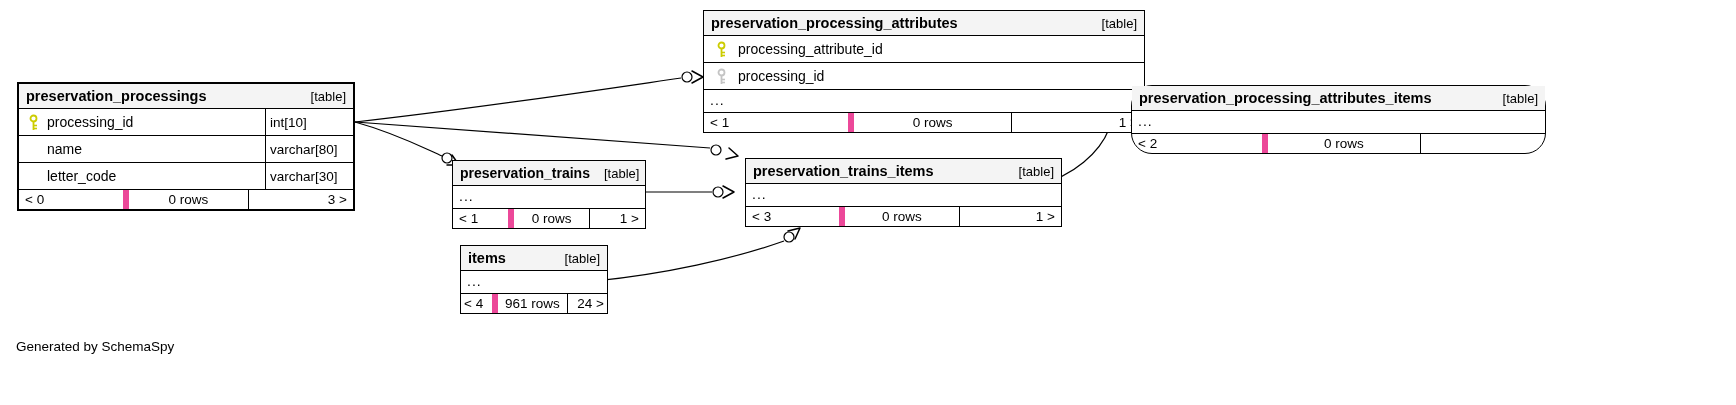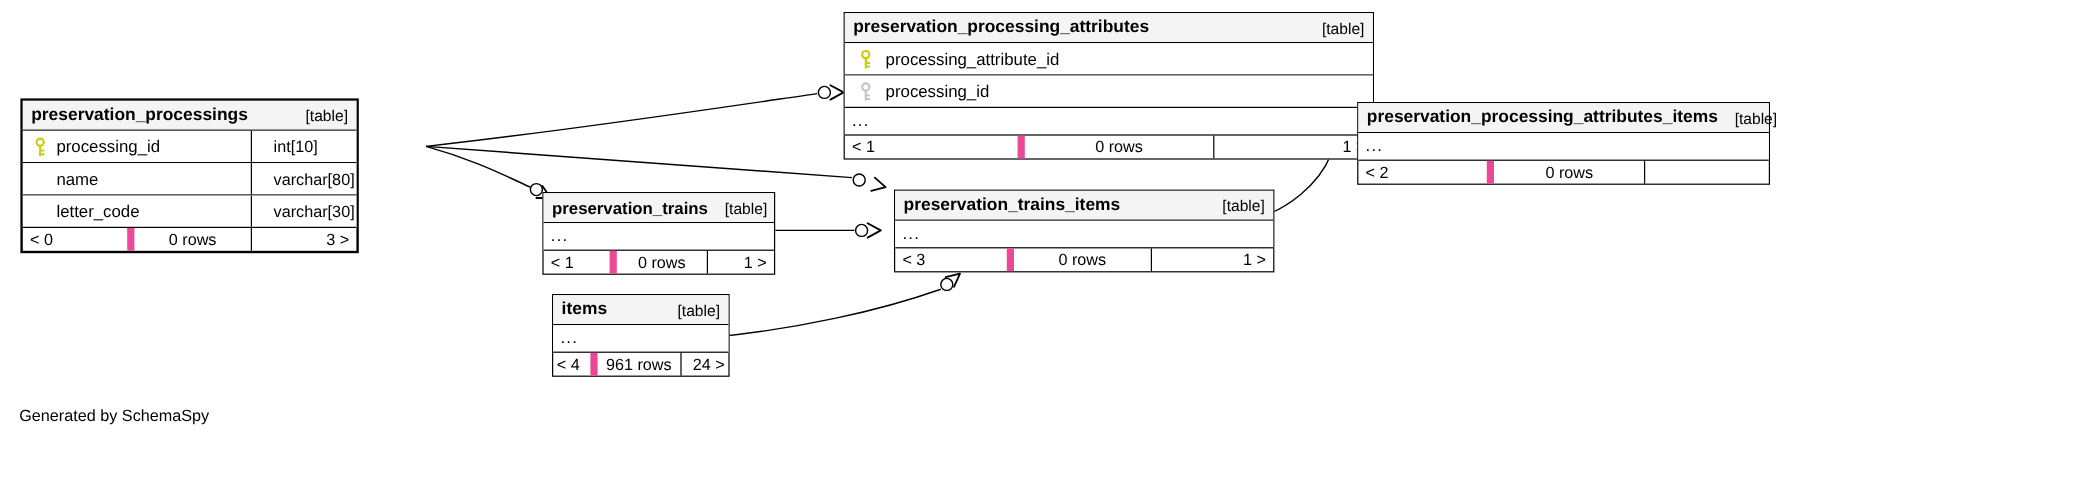--- a/index.html
+++ b/index.html
@@ -10,21 +10,21 @@
   .tbl.main{border:2px solid #000;}
   .thead{display:flex;justify-content:space-between;align-items:center;background:#f4f4f4;
          border-bottom:1px solid #000;padding:4px 7px;}
   .tname{font-weight:bold;font-size:14.5px;white-space:nowrap;}
   .ttag{font-size:13px;margin-left:14px;white-space:nowrap;}
   .trow{display:grid;align-items:center;border-bottom:1px solid #000;font-size:14px;background:#fff;}
   .trow.cols3{grid-template-columns:28px 1fr 88px;}
   .trow.cols2{grid-template-columns:34px 1fr;}
   .trow .kicon{display:flex;justify-content:center;align-items:center;}
   .trow .cname{padding:5px 4px 5px 0;white-space:nowrap;}
-  .trow .ctype{border-left:1px solid #000;padding:5px 18px;font-size:13.5px;align-self:stretch;
+  .trow .ctype{border-left:1px solid #000;padding:5px 4px;font-size:13.5px;align-self:stretch;
                display:flex;align-items:center;white-space:nowrap;}
   .trow.ellipsis{display:block;padding:2px 6px 4px 6px;font-size:14px;letter-spacing:1px;}
   .tfoot{display:flex;font-size:13.5px;}
   .fcell{padding:2px 6px;white-space:nowrap;box-sizing:border-box;}
   .fcell.mid{border-left:6px solid #ec4899;border-right:1px solid #000;text-align:center;}
   .fcell.left{text-align:left;}
   .fcell.right{text-align:right;}
   .credit{position:absolute;left:16px;top:339px;font-size:13.5px;z-index:2;}
 </style>
 </head>
@@ -54,21 +54,21 @@
     <g stroke="#000" stroke-width="1.5" fill="none" stroke-linecap="round" stroke-linejoin="round">
       <path d="M692,71 L703,77 L692,83"></path>
       <path d="M729,148 L738,156 L726,159"></path>
       <path d="M452,155 L459,165 L447,165"></path>
       <path d="M723,186 L734,192 L723,198"></path>
       <path d="M788,231 L800,228 L795,239"></path>
       <path d="M1119,112 L1131,119 L1119,126"></path>
     </g>
   </svg>
 
-  <div class="tbl main" style="left:17px;top:82px;width:282px;">
+  <div class="tbl main" style="left:17px;top:82px;width:338px;">
     <div class="thead">
       <span class="tname">preservation_processings</span>
       <span class="ttag">[table]</span>
     </div>
     <div class="trow cols3">
       <span class="kicon">
         <svg width="11" height="17" viewBox="0 0 11 17">
             <circle cx="5.5" cy="4.5" r="3" fill="none" stroke="#cccc00" stroke-width="1.8"></circle>
             <line x1="5.5" y1="7.5" x2="5.5" y2="16" stroke="#cccc00" stroke-width="1.8"></line>
             <line x1="5.5" y1="11.5" x2="9" y2="11.5" stroke="#cccc00" stroke-width="1.6"></line>
@@ -162,21 +162,21 @@
       <span class="ttag">[table]</span>
     </div>
     <div class="trow ellipsis">...</div>
     <div class="tfoot">
       <span class="fcell left" style="flex:0.6;padding:2px 3px;">&lt; 4</span>
       <span class="fcell mid" style="flex:1.5;padding:2px 3px;">961 rows</span>
       <span class="fcell right" style="flex:0.8;padding:2px 3px;">24 &gt;</span>
     </div>
   </div>
 
-  <div class="tbl" style="left:1131px;top:85px;width:344px;">
+  <div class="tbl" style="left:1131px;top:85px;width:415px;border-radius:21px;">
     <div class="thead">
       <span class="tname">preservation_processing_attributes_items</span>
       <span class="ttag">[table]</span>
     </div>
     <div class="trow ellipsis">...</div>
     <div class="tfoot">
       <span class="fcell left" style="flex:1.05">&lt; 2</span>
       <span class="fcell mid" style="flex:1.25">0 rows</span>
       <span class="fcell right" style="flex:1.0"></span>
     </div>

